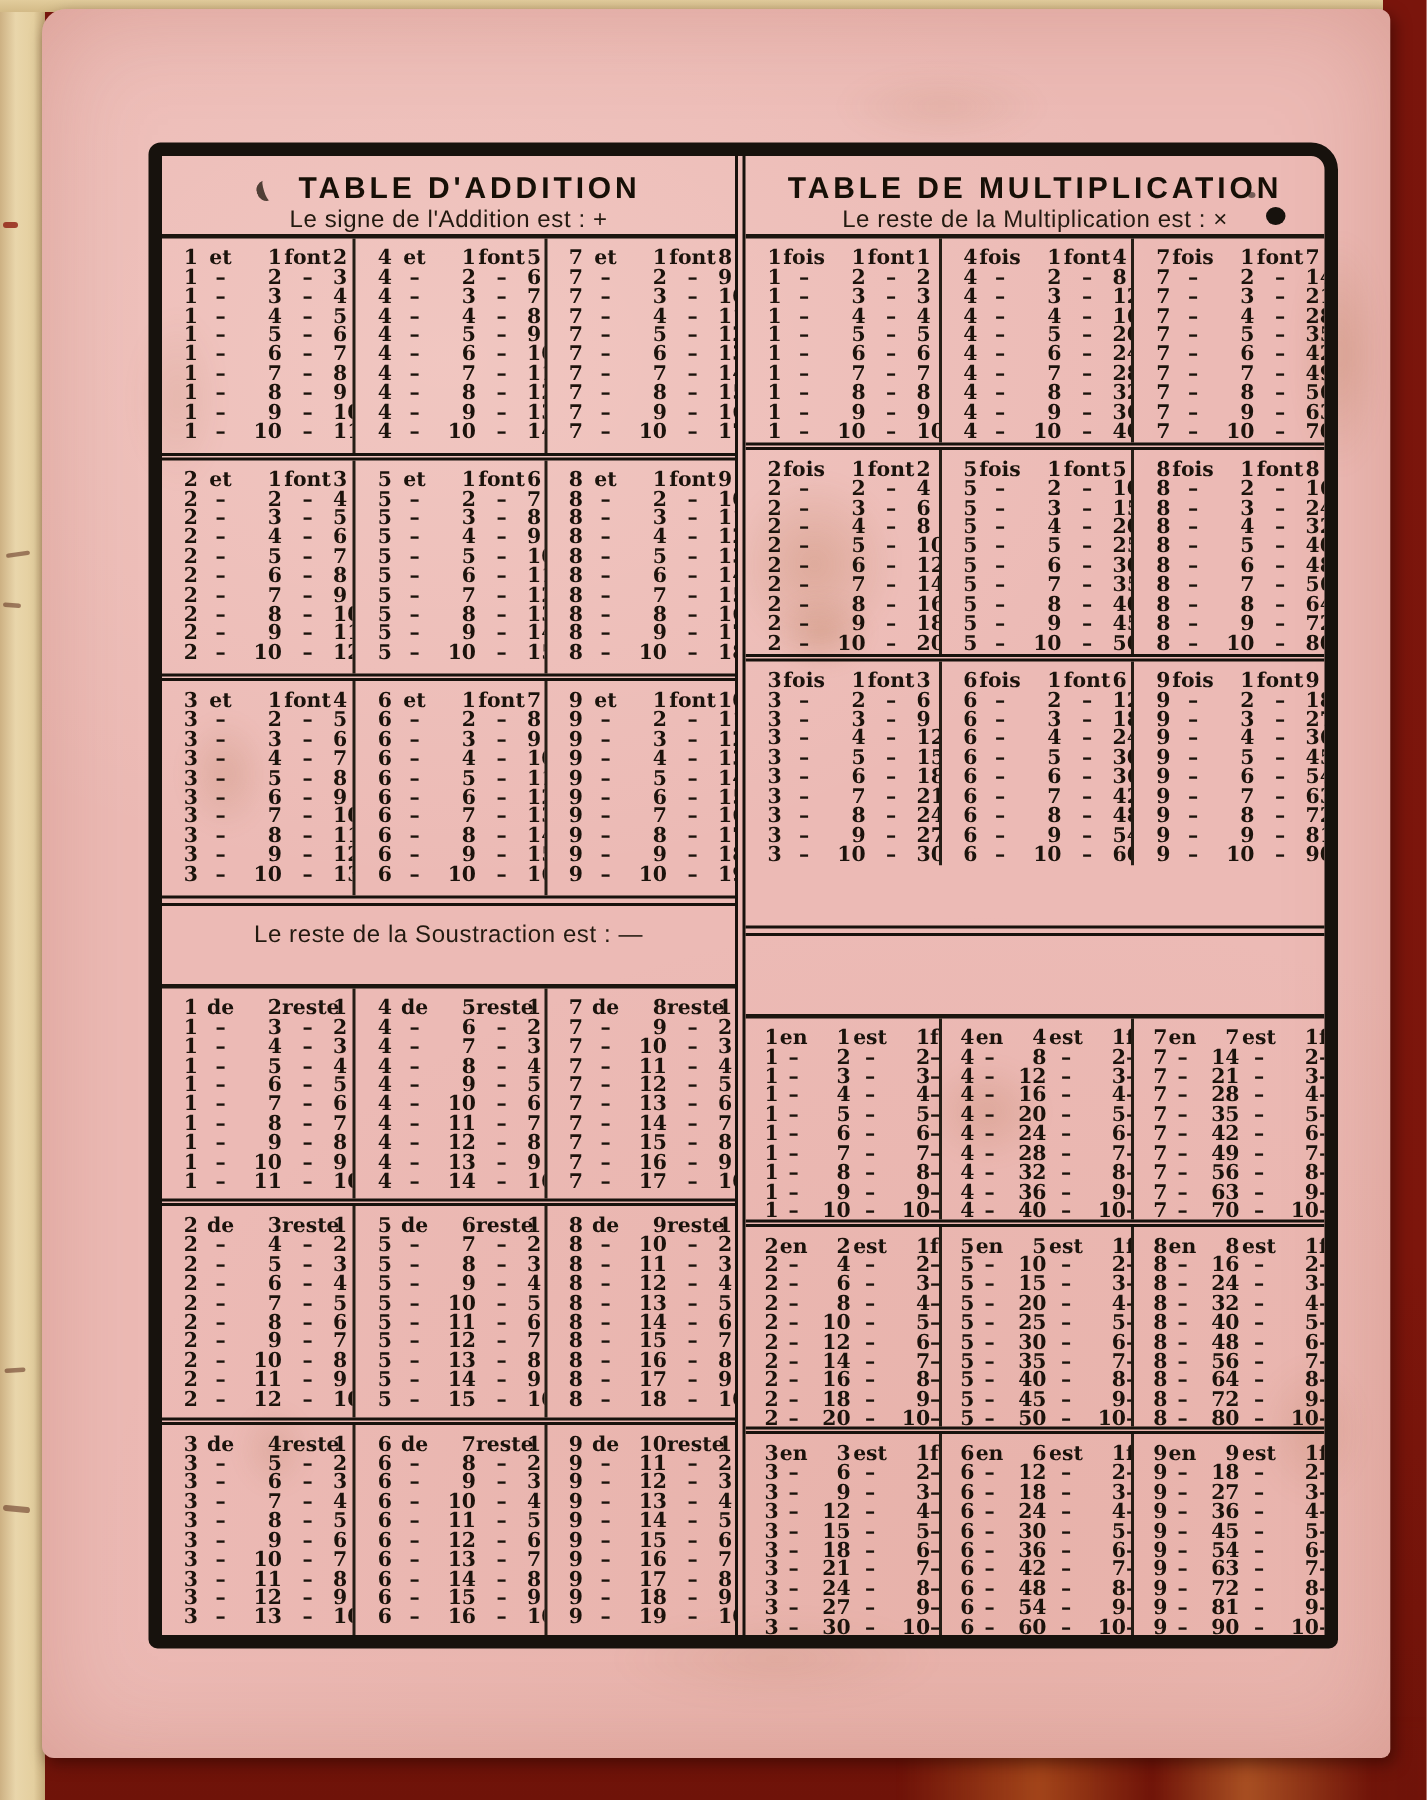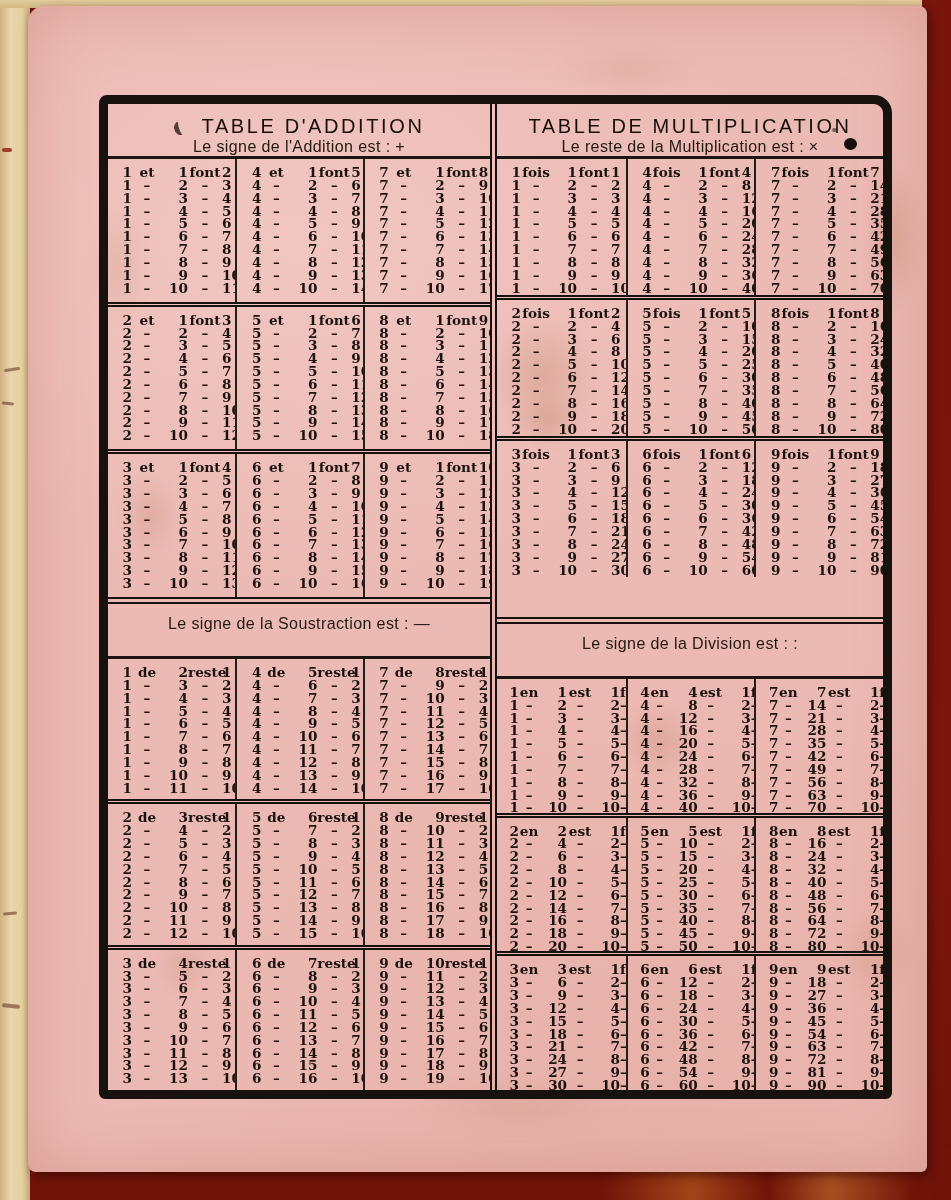--- a/index.html
+++ b/index.html
@@ -65,21 +65,21 @@
   .half.left{width:49.3%;}
   .half.right{width:50.7%;border-left:7px double #17120d;gap:40px;}
   .quadrant{height:50%;display:flex;flex-direction:column;box-sizing:border-box;overflow:hidden;}
   .quadrant.bottom{border-top:7px double #17120d;}
 
   .q-header{
     position:relative;text-align:center;padding-top:11px;height:55px;box-sizing:border-box;
     border-bottom:3px solid #1c1610;
   }
   .q-title{
-    font-weight:normal;font-size:20px;letter-spacing:2.6px;color:#171007;
+    font-weight:bold;font-size:20px;letter-spacing:2.6px;color:#171007;
     font-family:"Liberation Sans",sans-serif;white-space:nowrap;
   }
   .q-subtitle{
     font-weight:normal;font-size:16px;letter-spacing:.4px;color:#231a10;margin-top:0;
     font-family:"Liberation Sans",sans-serif;white-space:nowrap;
   }
   .crescent{
     display:inline-block;width:8px;height:14px;border-left:5px solid rgba(40,30,20,.8);
     border-radius:50%;transform:rotate(-18deg);margin-right:15px;vertical-align:-2px;
   }
@@ -801,21 +801,21 @@
                   <span>–</span>
                   <span>19</span>
                 </div>
               </div>
             </div>
           </div>
       </section>
 
       <section class="quadrant bottom t5">
         <div class="q-header">
-          <div class="q-subtitle">Le signe de la Soustraction est : —</div>
+          <div class="q-subtitle">Le reste de la Soustraction est : —</div>
         </div>
         <div class="blocks">
             <div class="block-row">
               <div class="block">
                 <div class="line">
                   <span>1</span>
                   <span>de</span>
                   <span>2</span>
                   <span>reste</span>
                   <span>1</span>
@@ -2131,21 +2131,20 @@
                   <span>–</span>
                   <span>90</span>
                 </div>
               </div>
             </div>
           </div>
       </section>
 
       <section class="quadrant bottom t6">
         <div class="q-header">
-          <div class="q-subtitle">Le signe de la Division est : :</div>
         </div>
         <div class="blocks">
             <div class="block-row">
               <div class="block">
                 <div class="line">
                   <span>1</span>
                   <span>en</span>
                   <span>1</span>
                   <span>est</span>
                   <span>1</span>

